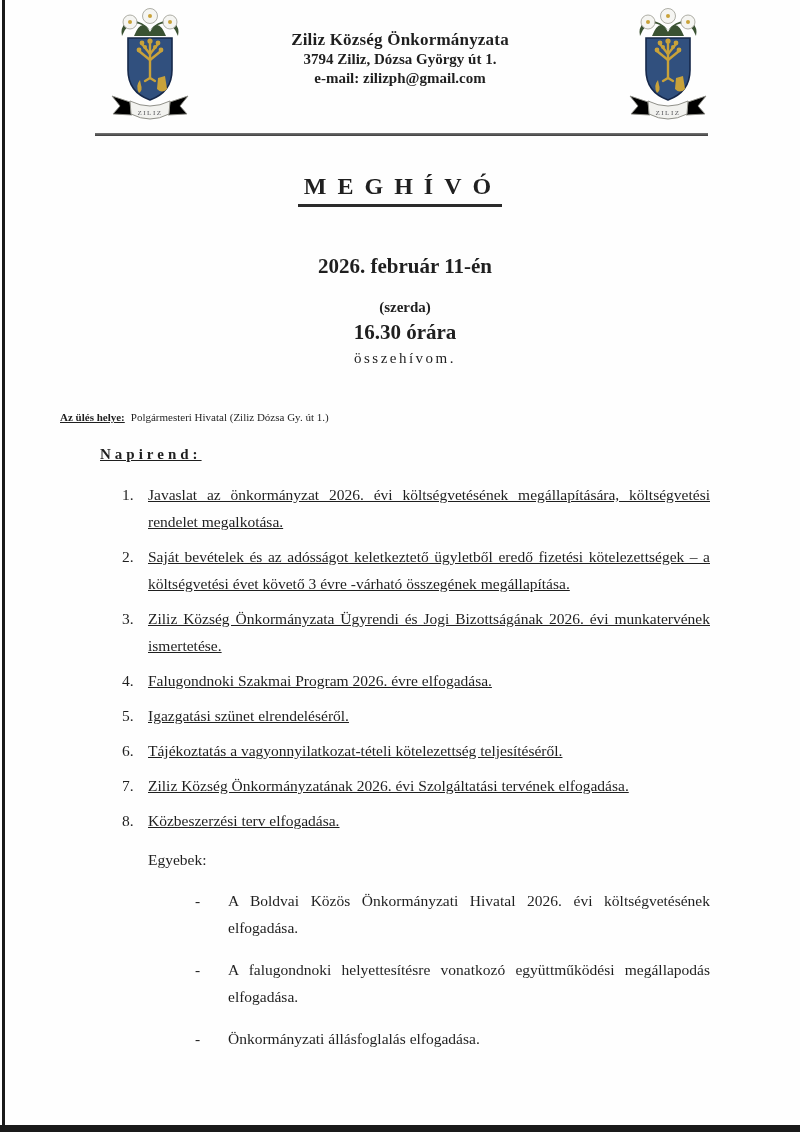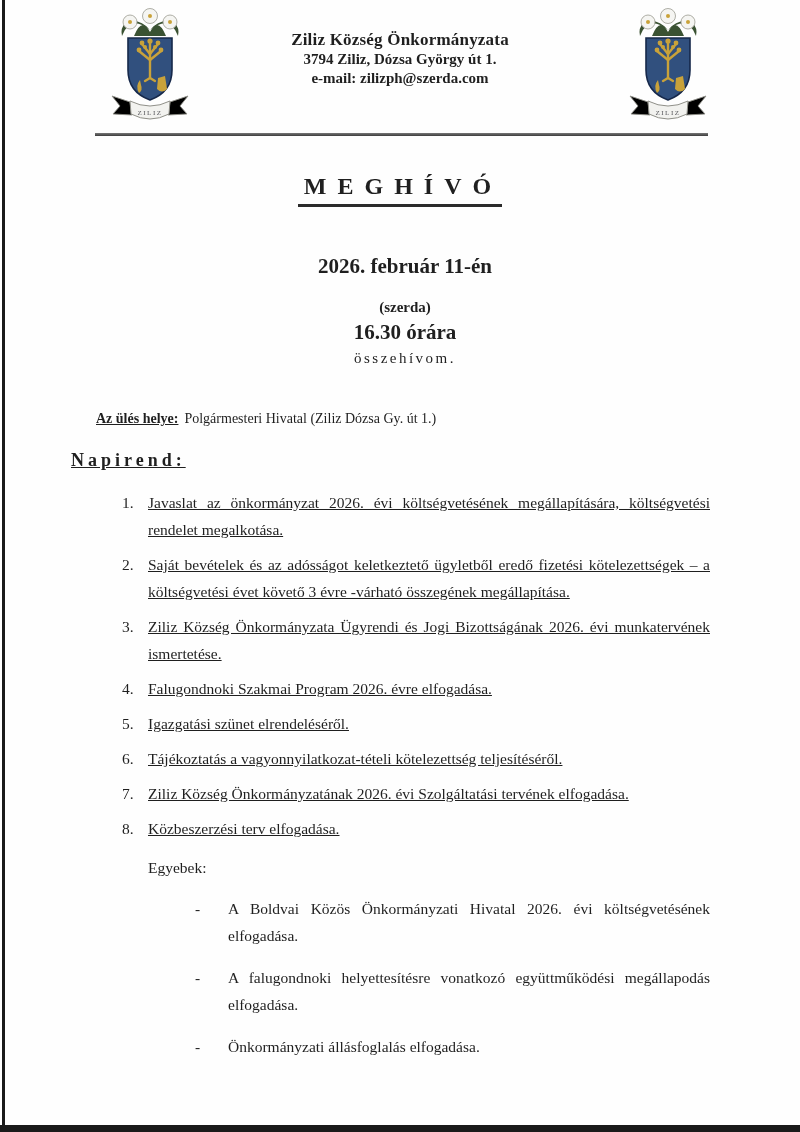--- a/index.html
+++ b/index.html
@@ -39,26 +39,26 @@
 
   .intro{margin:31px 90px 0 100px;font-size:15.5px;line-height:28px;}
 
   
   .datetime{margin-top:46px;text-align:center;padding-left:10px;}
   .dt-date{font-size:21px;font-weight:bold;line-height:27px;}
   .dt-day{font-size:15px;font-weight:bold;line-height:23px;margin-top:16px;}
   .dt-time{font-size:21px;font-weight:bold;line-height:27px;}
   .dt-convene{font-size:15px;letter-spacing:2.5px;line-height:24px;}
 
-  .location{margin:41px 90px 0 96px;font-size:14px;}
+  .location{margin:41px 90px 0 60px;font-size:11px;}
   .location-label{font-weight:bold;text-decoration:underline;margin-right:6px;}
 
   .agenda-heading{
-    margin:23px 0 0 71px;
-    font-size:18px;font-weight:bold;
+    margin:23px 0 0 100px;
+    font-size:15px;font-weight:bold;
     letter-spacing:4px;
     text-decoration:underline;
   }
 
   .agenda-list{margin:18px 90px 0 122px;}
   .agenda-item{display:flex;margin-bottom:8px;font-size:15.5px;line-height:27px;}
   .agenda-num{flex:0 0 26px;}
   .agenda-text{flex:1;text-align:justify;text-decoration:underline;}
 
   .other-heading{margin:12px 0 0 148px;font-size:15.5px;line-height:27px;}
@@ -124,21 +124,21 @@
         <path d="M30,94 L12,88 L20,98 L13,106 L32,107 Z" fill="#ececе8" fill-opacity="1" stroke="#8f8f88" stroke-width="0.9"></path>
         <path d="M70,94 L88,88 L80,98 L87,106 L68,107 Z" fill="#ececе8" stroke="#8f8f88" stroke-width="0.9"></path>
         <path d="M30,93 Q50,103 70,93 L69,106 Q50,116 31,106 Z" fill="#f2f2ef" stroke="#8f8f88" stroke-width="1"></path>
         <text x="50" y="107" text-anchor="middle" font-size="7" letter-spacing="1.5" fill="#55555a">ZILIZ</text>
       </g>
     </svg>
 
     <div class="header-text">
       <div class="org-name">Ziliz Község Önkormányzata</div>
       <div class="header-line">3794 Ziliz, Dózsa György út 1.</div>
-      <div class="header-line">e-mail: zilizph@szerda.com</div>
+      <div class="header-line">e-mail: zilizph@gmail.com</div>
     </div>
 
     <svg class="crest crest-right" viewBox="0 0 100 118">
       <g>
         <path d="M22,28 Q30,6 50,22 Q40,10 26,14 Q20,20 22,28 Z" fill="#3a5232"></path>
         <path d="M78,28 Q70,6 50,22 Q60,10 74,14 Q80,20 78,28 Z" fill="#3a5232"></path>
         <path d="M34,28 Q42,8 50,24 Q58,8 66,28 Z" fill="#3a5232"></path>
       </g>
       <g>
         <g transform="translate(30,14)">

